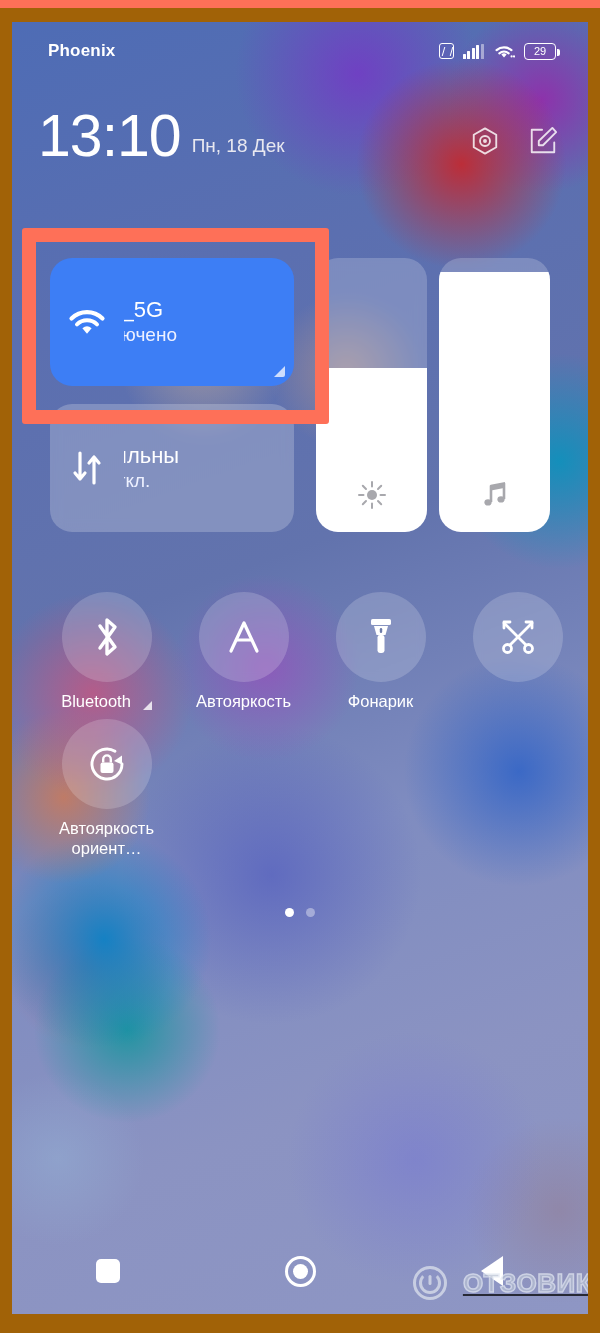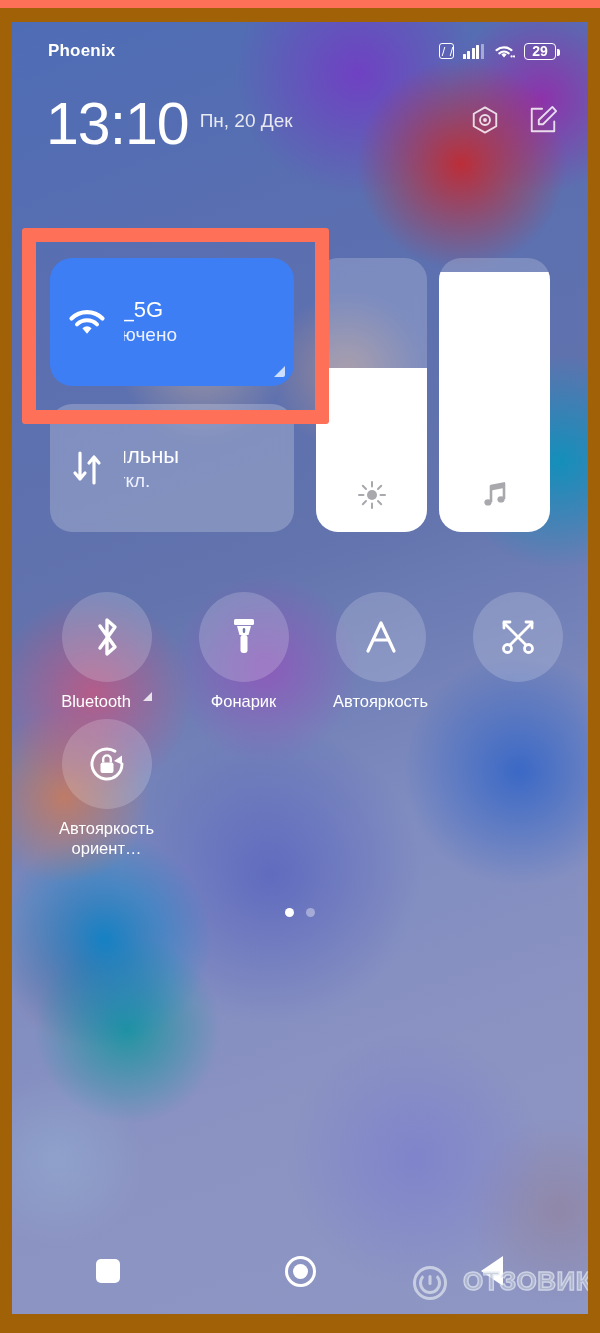--- a/index.html
+++ b/index.html
@@ -77,27 +77,27 @@
   .sig i:nth-child(4){ height:14px; }
   .sig i:nth-child(5){ height:15px; opacity:.45; }
   .battery {
     width:32px; height:17px; border:1.8px solid #fff; border-radius:4px;
     position:relative; display:flex; align-items:center; justify-content:center;
   }
   .battery::after {
     content:""; position:absolute; right:-4.5px; top:5px;
     width:2.6px; height:7px; background:#fff; border-radius:0 2px 2px 0;
   }
-  .battery span { font-size:14px; font-weight:bold; color:#fff; line-height:1; }
+  .battery span { font-size:11px; font-weight:normal; color:#fff; line-height:1; }
 
   
   #clockrow {
     position:absolute; left:0; top:62px; width:100%;
-    height:80px; padding:0 30px 0 34px;
-    display:flex; align-items:center;
+    height:80px; padding:0 30px 0 26px;
+    display:flex; align-items:flex-end;
   }
   #time {
     font-size:59px; font-weight:300; color:#fff;
     line-height:.93; letter-spacing:-1px;
   }
   #date {
     font-size:19px; color:#e8e8f0; font-weight:400;
     margin-left:11px; padding-bottom:7px;
   }
   #clock-actions { margin-left:auto; display:flex; gap:28px; padding-bottom:8px; }
@@ -180,21 +180,21 @@
     width:90px; height:90px; border-radius:50%;
     background:rgba(255,255,255,.18);
     backdrop-filter:blur(4px);
     display:flex; align-items:center; justify-content:center;
     color:#fff;
   }
   .toggle-label {
     margin-top:10px; width:104px; text-align:center;
     font-size:16.5px; color:#fff; line-height:1.18;
     word-wrap:break-word;
-    display:flex; align-items:flex-start; justify-content:center; gap:12px;
+    display:flex; align-items:flex-end; justify-content:center; gap:12px;
   }
   .lbl-tri {
     display:inline-block;
     width:0; height:0;
     border-left:9px solid transparent;
     border-bottom:9px solid rgba(255,255,255,.8);
     margin-bottom:1px;
   }
 
   
@@ -221,22 +221,23 @@
   .nav-tri {
     width:0; height:0;
     border-top:15px solid transparent;
     border-bottom:15px solid transparent;
     border-right:22px solid #fff;
   }
 
   
   #watermark {
     position:absolute; right:-4px; bottom:14px;
-    display:flex; align-items:flex-start; gap:16px;
+    display:flex; align-items:center; gap:16px;
     opacity:.72;
+    text-decoration:underline;
   }
   #wm-logo {
     width:34px; height:34px; border-radius:50%;
     border:3px solid #dfe4ee;
     display:flex; align-items:center; justify-content:center;
     position:relative;
   }
   #wm-logo::before {
     content:""; width:16px; height:16px; border-radius:50%;
     border:3px solid #dfe4ee; border-top-color:transparent;
@@ -289,21 +290,21 @@
           <circle cx="21" cy="13.4" r="1.1" fill="#fff"></circle>
         </svg>
         <div class="battery">
           <span>29</span>
         </div>
       </div>
     </div>
 
     <div id="clockrow">
       <div id="time">13:10</div>
-      <div id="date">Пн, 20 Дек</div>
+      <div id="date">Пн, 18 Дек</div>
       <div id="clock-actions">
         <svg class="hexicon" viewBox="0 0 32 32">
           <path d="M16 2.6 28 9.3 28 22.7 16 29.4 4 22.7 4 9.3 Z" stroke="#fff" stroke-width="2" fill="none" stroke-linejoin="round"></path>
           <circle cx="16" cy="16" r="5.3" stroke="#fff" stroke-width="2" fill="none"></circle>
           <circle cx="16" cy="16" r="2.1" fill="#fff"></circle>
         </svg>
         <svg class="editicon" viewBox="0 0 32 32">
           <path d="M28 17.5 L28 28 L4 28 L4 4 L15 4" stroke="#fff" stroke-width="2" fill="none" stroke-linecap="round" stroke-linejoin="round"></path>
           <path d="M11.5 20.5 L11.5 16 L26 2 L30 6.5 L16 20.5 Z" stroke="#fff" stroke-width="2" fill="none" stroke-linejoin="round"></path>
         </svg>
@@ -381,38 +382,38 @@
           </svg>
         </div>
         <div class="toggle-label">
           <span>Bluetooth</span>
           <i class="lbl-tri"></i>
         </div>
       </div>
 
       <div class="toggle">
         <div class="toggle-circle">
+          <svg width="40" height="44" viewBox="0 0 40 44">
+            <path d="M7 36 L20 8 L33 36" stroke="#fff" stroke-width="3.2" fill="none" stroke-linejoin="round" stroke-linecap="round"></path>
+            <line x1="12.5" y1="25" x2="27.5" y2="25" stroke="#fff" stroke-width="3.2" stroke-linecap="round"></line>
+          </svg>
+        </div>
+        <div class="toggle-label">Автояркость</div>
+      </div>
+
+      <div class="toggle">
+        <div class="toggle-circle">
           <svg width="30" height="46" viewBox="0 0 30 46">
             <rect x="5" y="5" width="20" height="6" rx="1.6" fill="#fff"></rect>
             <path d="M8 12 L22 12 L19.5 21 L10.5 21 Z" fill="#fff"></path>
             <rect x="11.5" y="21" width="7" height="18" rx="2.4" fill="#fff"></rect>
             <rect x="13.8" y="14" width="2.4" height="5" rx="1.2" fill="#6d7ba8"></rect>
           </svg>
         </div>
         <div class="toggle-label">Фонарик</div>
-      </div>
-
-      <div class="toggle">
-        <div class="toggle-circle">
-          <svg width="40" height="44" viewBox="0 0 40 44">
-            <path d="M7 36 L20 8 L33 36" stroke="#fff" stroke-width="3.2" fill="none" stroke-linejoin="round" stroke-linecap="round"></path>
-            <line x1="12.5" y1="25" x2="27.5" y2="25" stroke="#fff" stroke-width="3.2" stroke-linecap="round"></line>
-          </svg>
-        </div>
-        <div class="toggle-label">Автояркость</div>
       </div>
 
 
 
       <div class="toggle">
         <div class="toggle-circle">
           <svg width="44" height="44" viewBox="0 0 44 44">
             <path d="M8 7 L8 13 M8 7 L14 7" stroke="#fff" stroke-width="2.8" fill="none" stroke-linecap="round"></path>
             <path d="M36 7 L30 7 M36 7 L36 13" stroke="#fff" stroke-width="2.8" fill="none" stroke-linecap="round"></path>
             <path d="M8 8 L30 30" stroke="#fff" stroke-width="2.8" stroke-linecap="round"></path>

